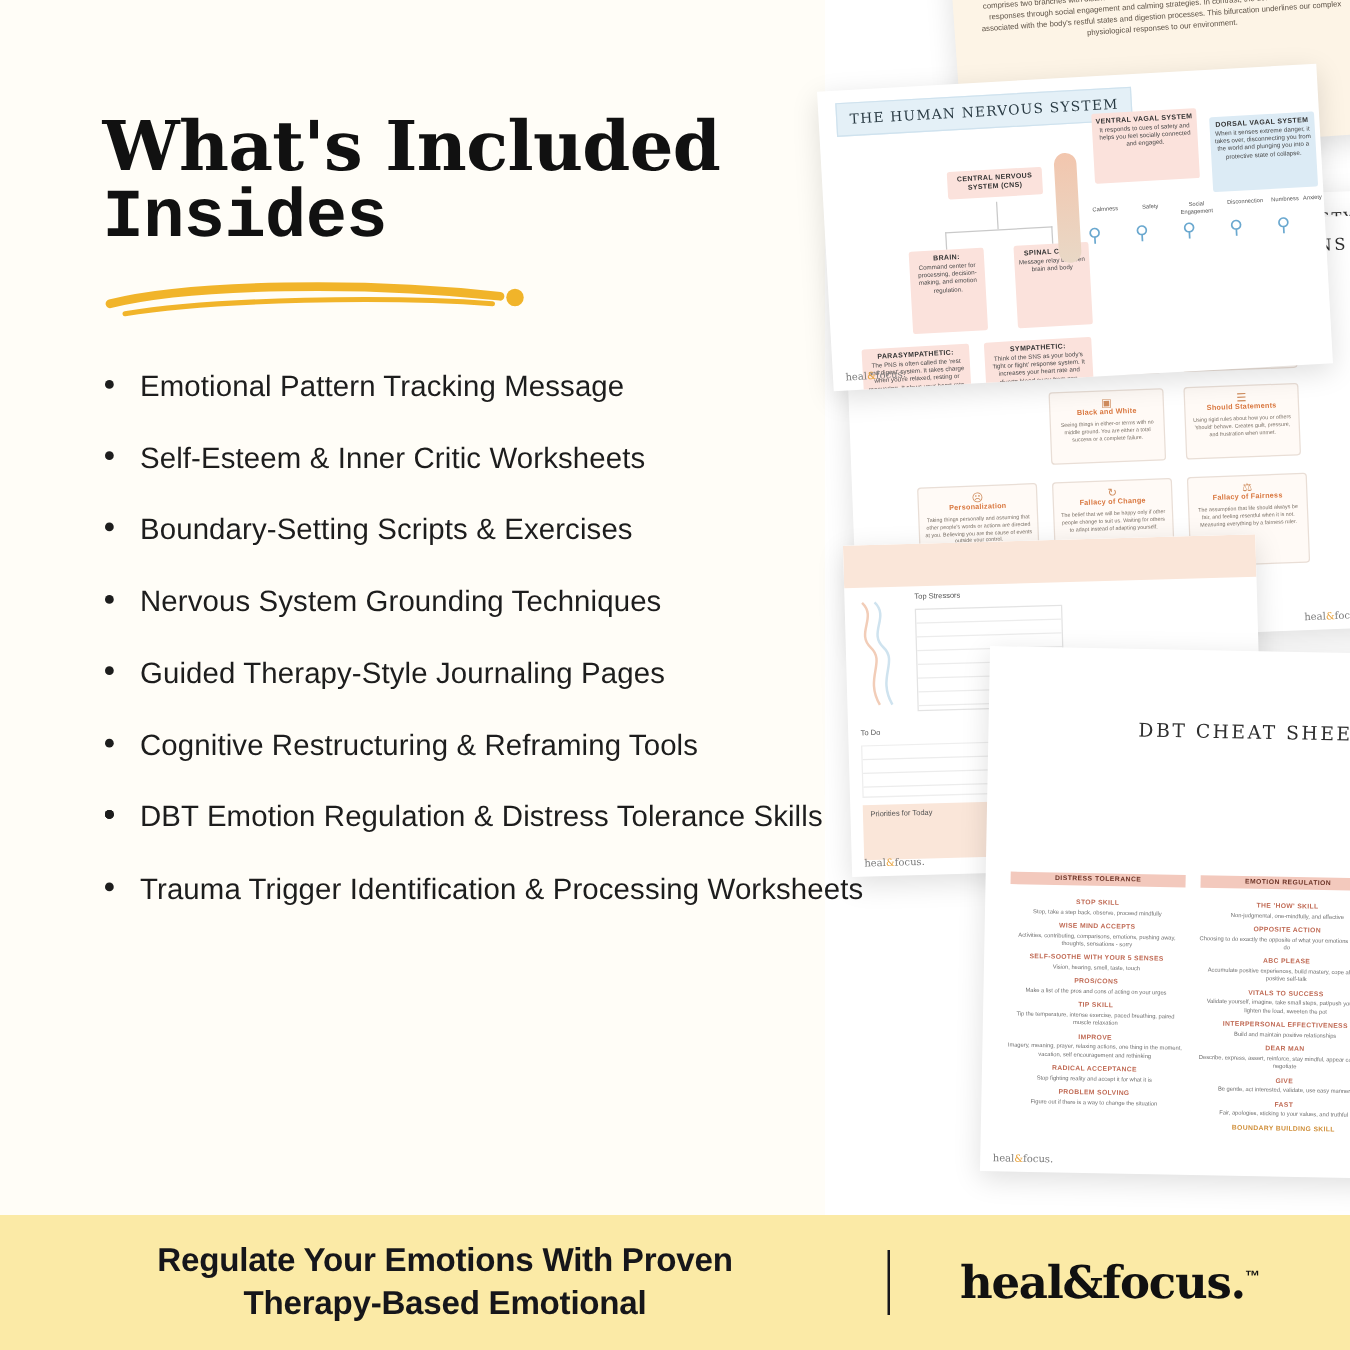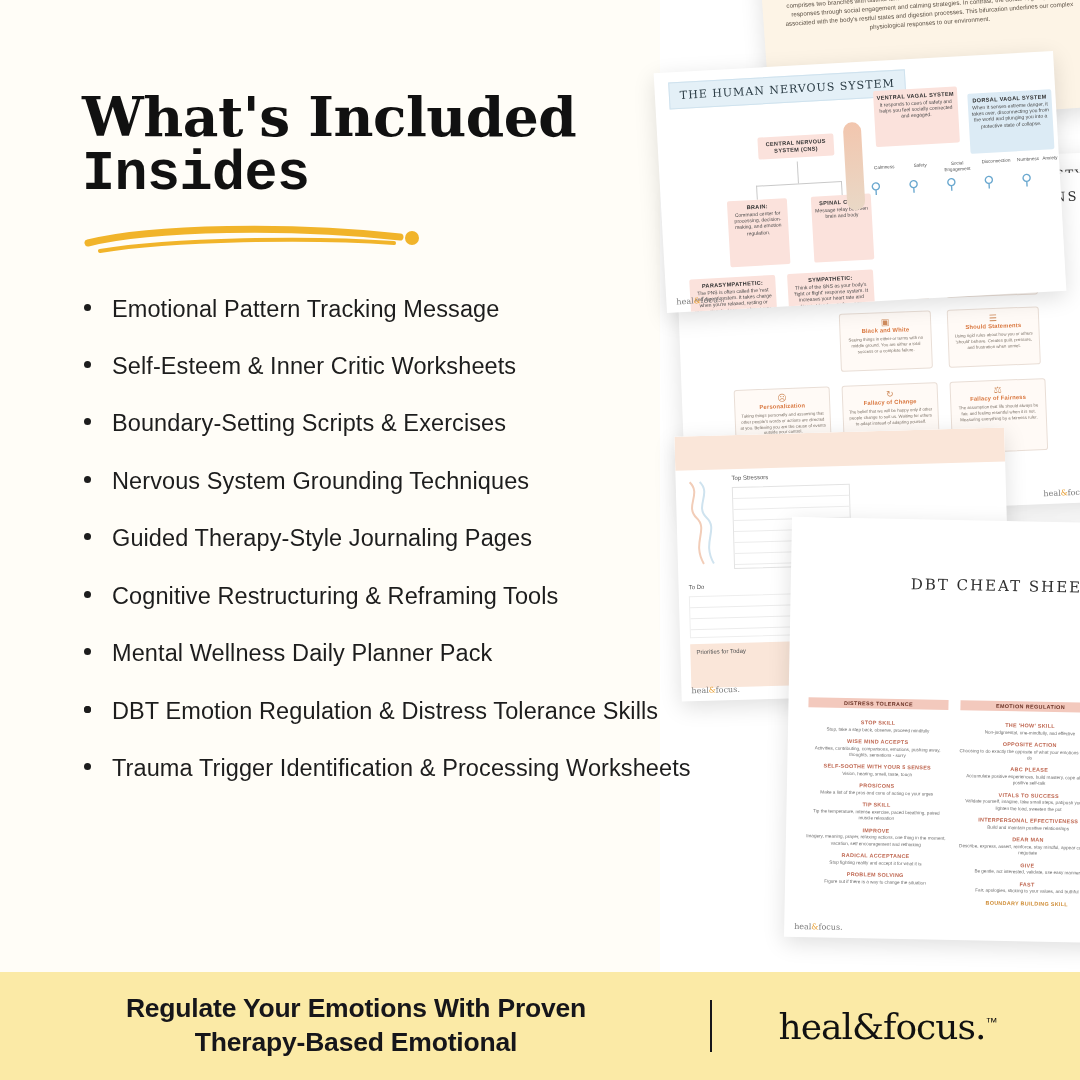--- a/index.html
+++ b/index.html
@@ -96,21 +96,21 @@
   }
   .footer-div {
     width: 2px; height: 52px;
     background: #16161a;
     margin: 0 0 0 10px;
   }
   .footer-brand {
     flex: 1 1 auto;
     text-align: center;
     font-family: "DejaVu Serif", serif;
-    font-weight: 400;
+    font-weight: 700;
     font-size: 36px;
     color: #111111;
     letter-spacing: -1px;
     position: relative;
     padding-right: 16px;
   }
   .footer-brand .tm {
     font-size: 12px;
     vertical-align: super;
     font-family: "Liberation Sans", sans-serif;
@@ -431,21 +431,21 @@
       </svg>
     </div>
 
     <ul class="list">
       <li><span class="dot"></span><span>Emotional Pattern Tracking Message</span></li>
       <li><span class="dot"></span><span>Self-Esteem &amp; Inner Critic Worksheets</span></li>
       <li><span class="dot"></span><span>Boundary-Setting Scripts &amp; Exercises</span></li>
       <li><span class="dot"></span><span>Nervous System Grounding Techniques</span></li>
       <li><span class="dot"></span><span>Guided Therapy-Style Journaling Pages</span></li>
       <li><span class="dot"></span><span>Cognitive Restructuring &amp; Reframing Tools</span></li>
-      <li><span class="dot"></span><span>Mental Wellness Daily Planner Pack</span></li>
+      <li><span class="dot"></span></li>
       <li><span class="dot"></span></li>
       <li><span class="dot"></span><span>DBT Emotion Regulation &amp; Distress Tolerance Skills</span></li>
       <li><span class="dot"></span><span>Trauma Trigger Identification &amp; Processing Worksheets</span></li>
     </ul>
   </div>
 
   <div class="footer">
     <div class="footer-tag">
       <div>Regulate Your Emotions With Proven</div>
       <div>Therapy-Based Emotional</div>

